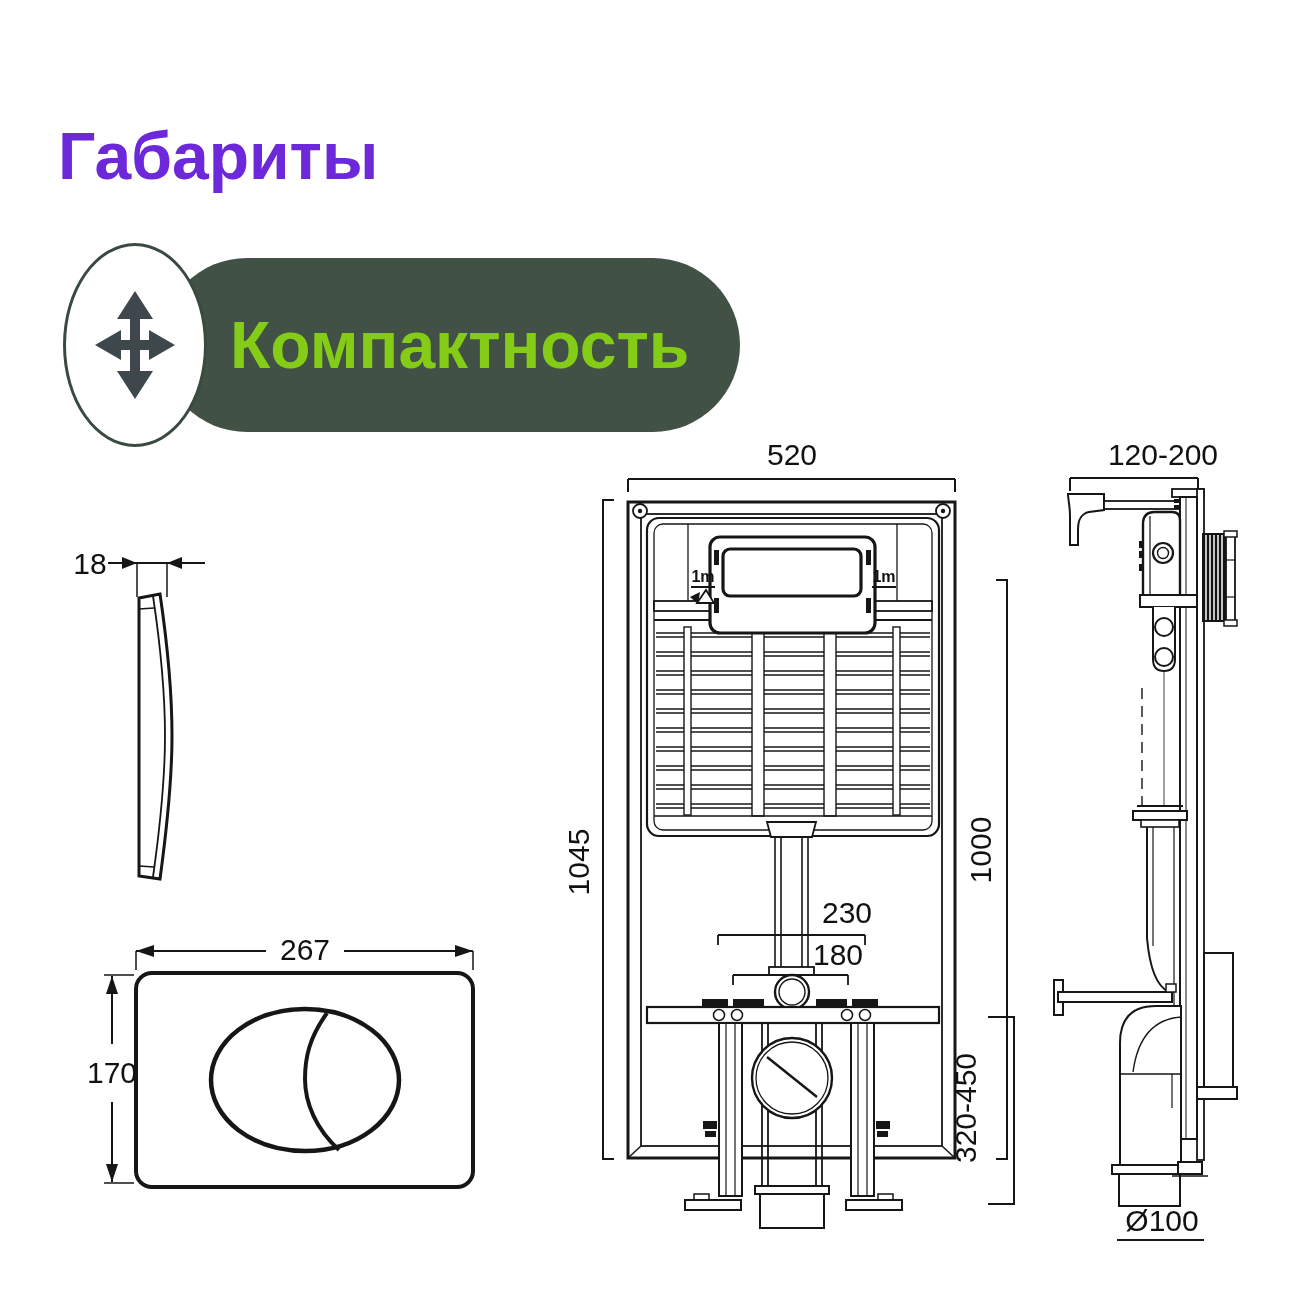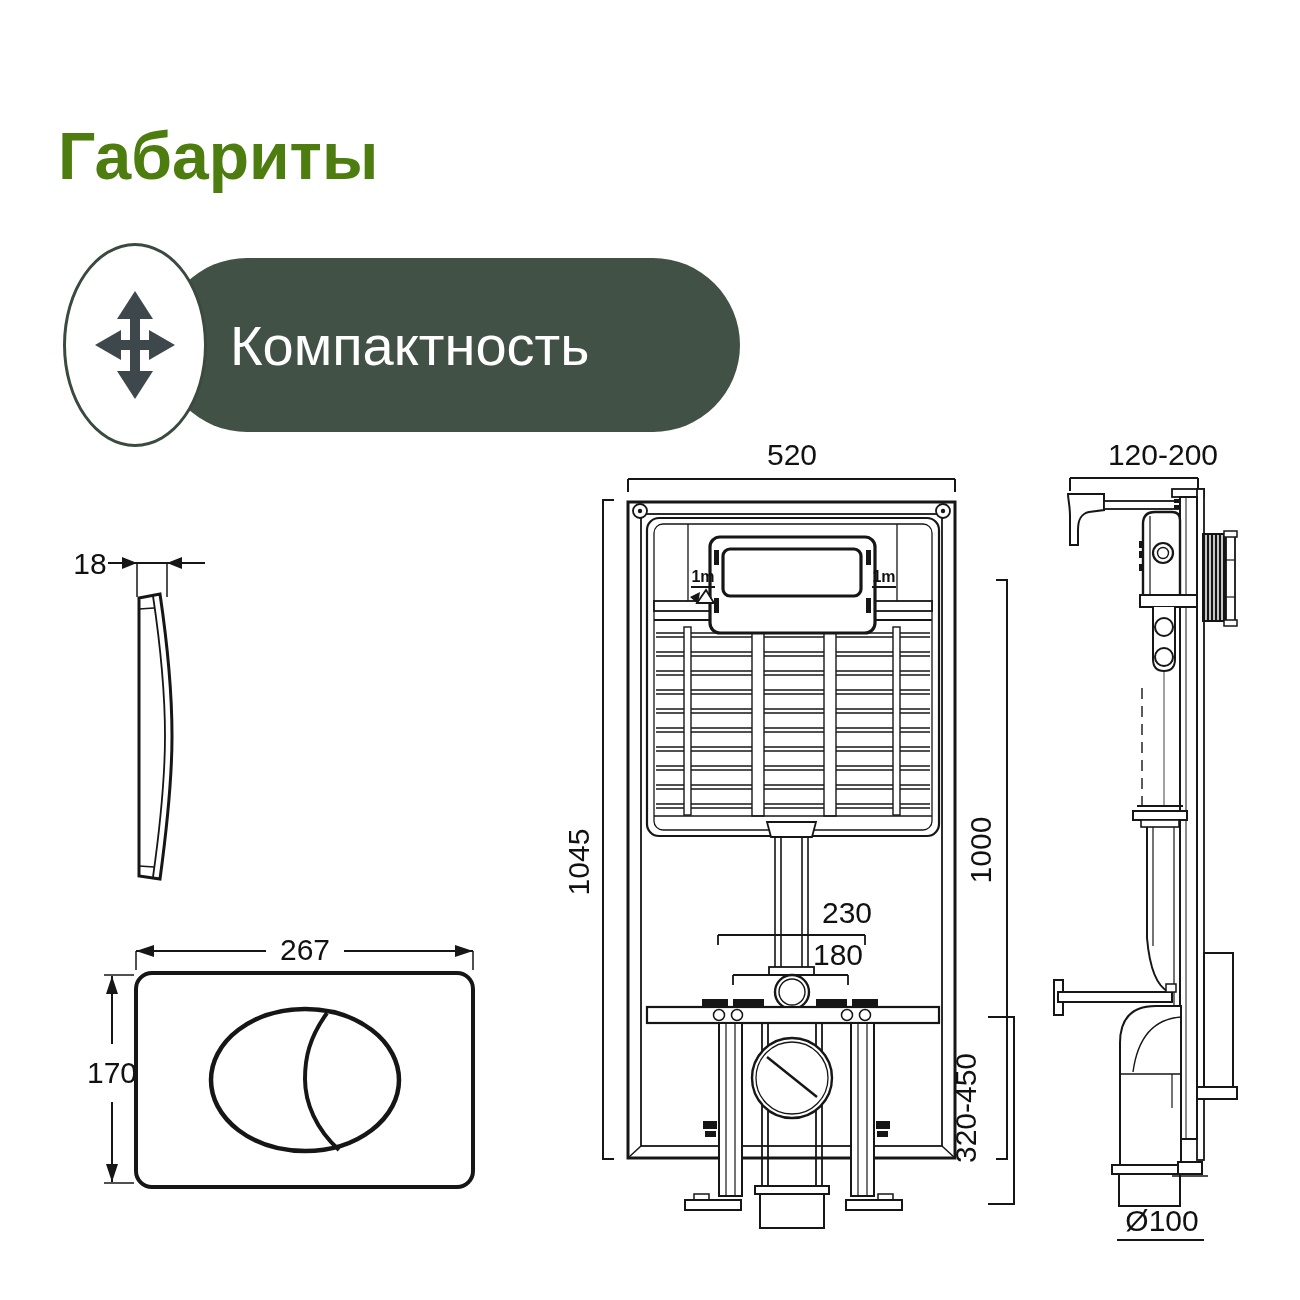--- a/index.html
+++ b/index.html
@@ -1,22 +1,22 @@
 <!DOCTYPE html>
 <html><head>
 <meta charset="utf-8">
 <style>
   html,body{margin:0;padding:0;background:#ffffff;}
   .page{position:relative;width:1300px;height:1300px;background:#ffffff;overflow:hidden;
         font-family:"Liberation Sans",sans-serif;}
   .title{position:absolute;left:58px;top:118px;font-size:66px;font-weight:700;
-         color:#4d7c0f;letter-spacing:0px;}
+         color:#6d28d9;letter-spacing:0px;}
   .badge-pill{position:absolute;left:160px;top:258px;width:580px;height:174px;
               background:#425146;border-radius:87px;display:flex;align-items:center;}
-  .badge-label{color:#ffffff;font-size:56px;font-weight:400;padding-left:70px;white-space:nowrap;}
+  .badge-label{color:#84cc16;font-size:66px;font-weight:700;padding-left:70px;white-space:nowrap;}
   .badge-circle{position:absolute;left:63px;top:243px;width:144px;height:204px;background:#ffffff;
                 border:3px solid #3a4a3f;border-radius:50%;box-sizing:border-box;
                 display:flex;align-items:center;justify-content:center;z-index:2;}
   .drawing{position:absolute;left:0;top:0;}
   svg text{fill:#111111;font-family:"Liberation Sans",sans-serif;}
   .dim{font-size:30px;}
   .dim-sm{font-size:16px;font-weight:700;}
   .ln{stroke:#161616;fill:none;}
   .lnw{stroke:#161616;fill:#ffffff;}
   .fl{fill:#161616;stroke:none;}

